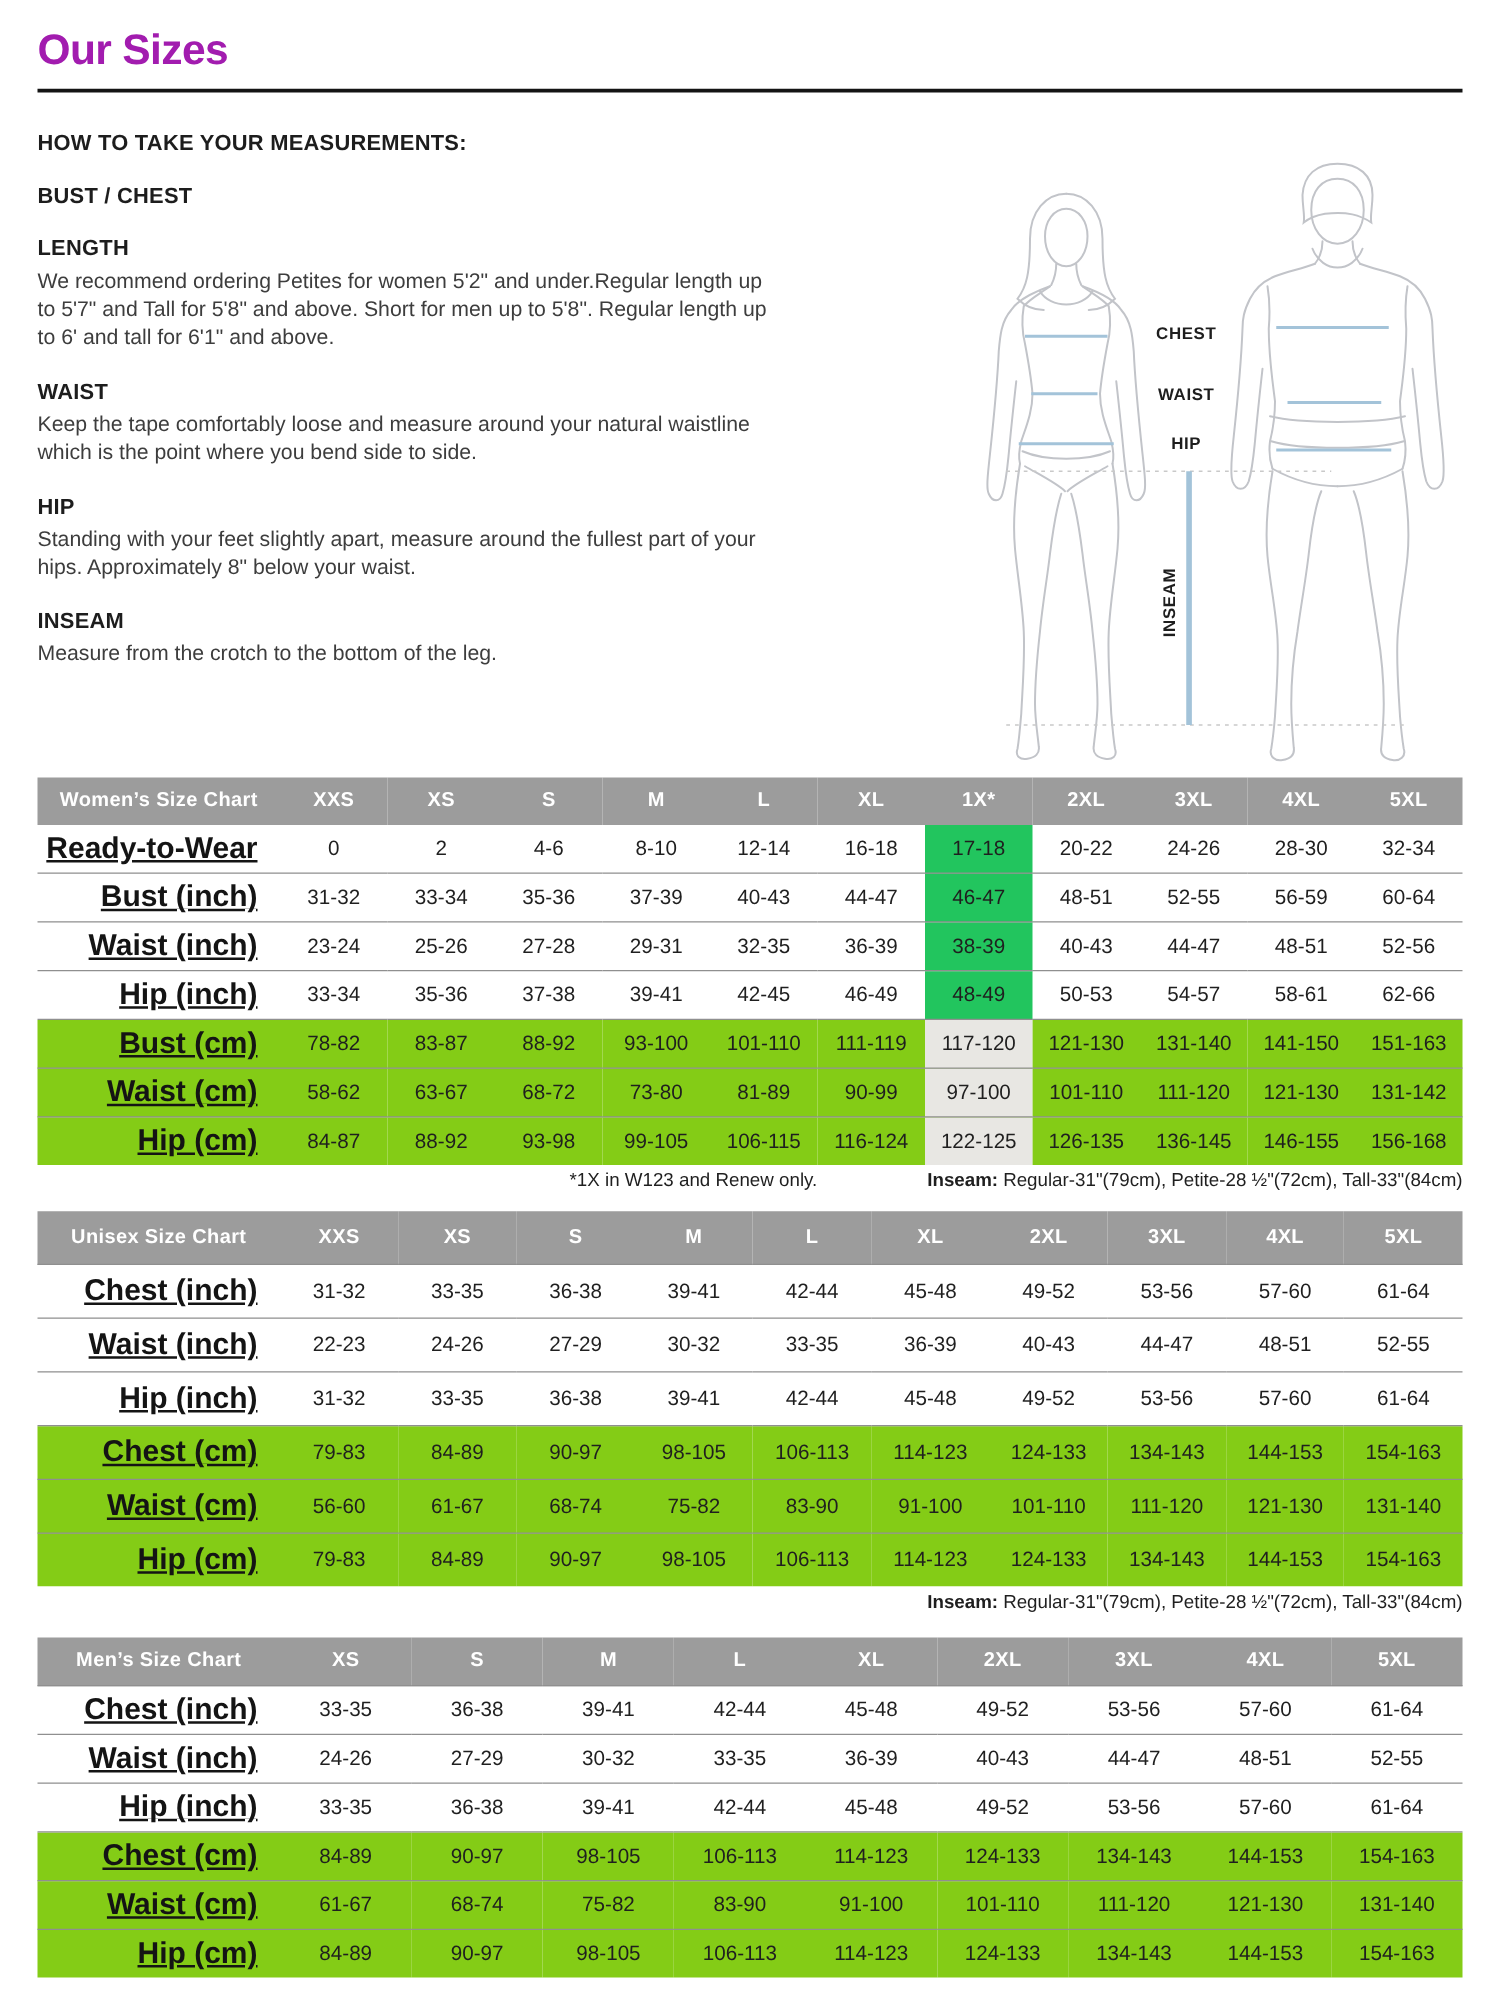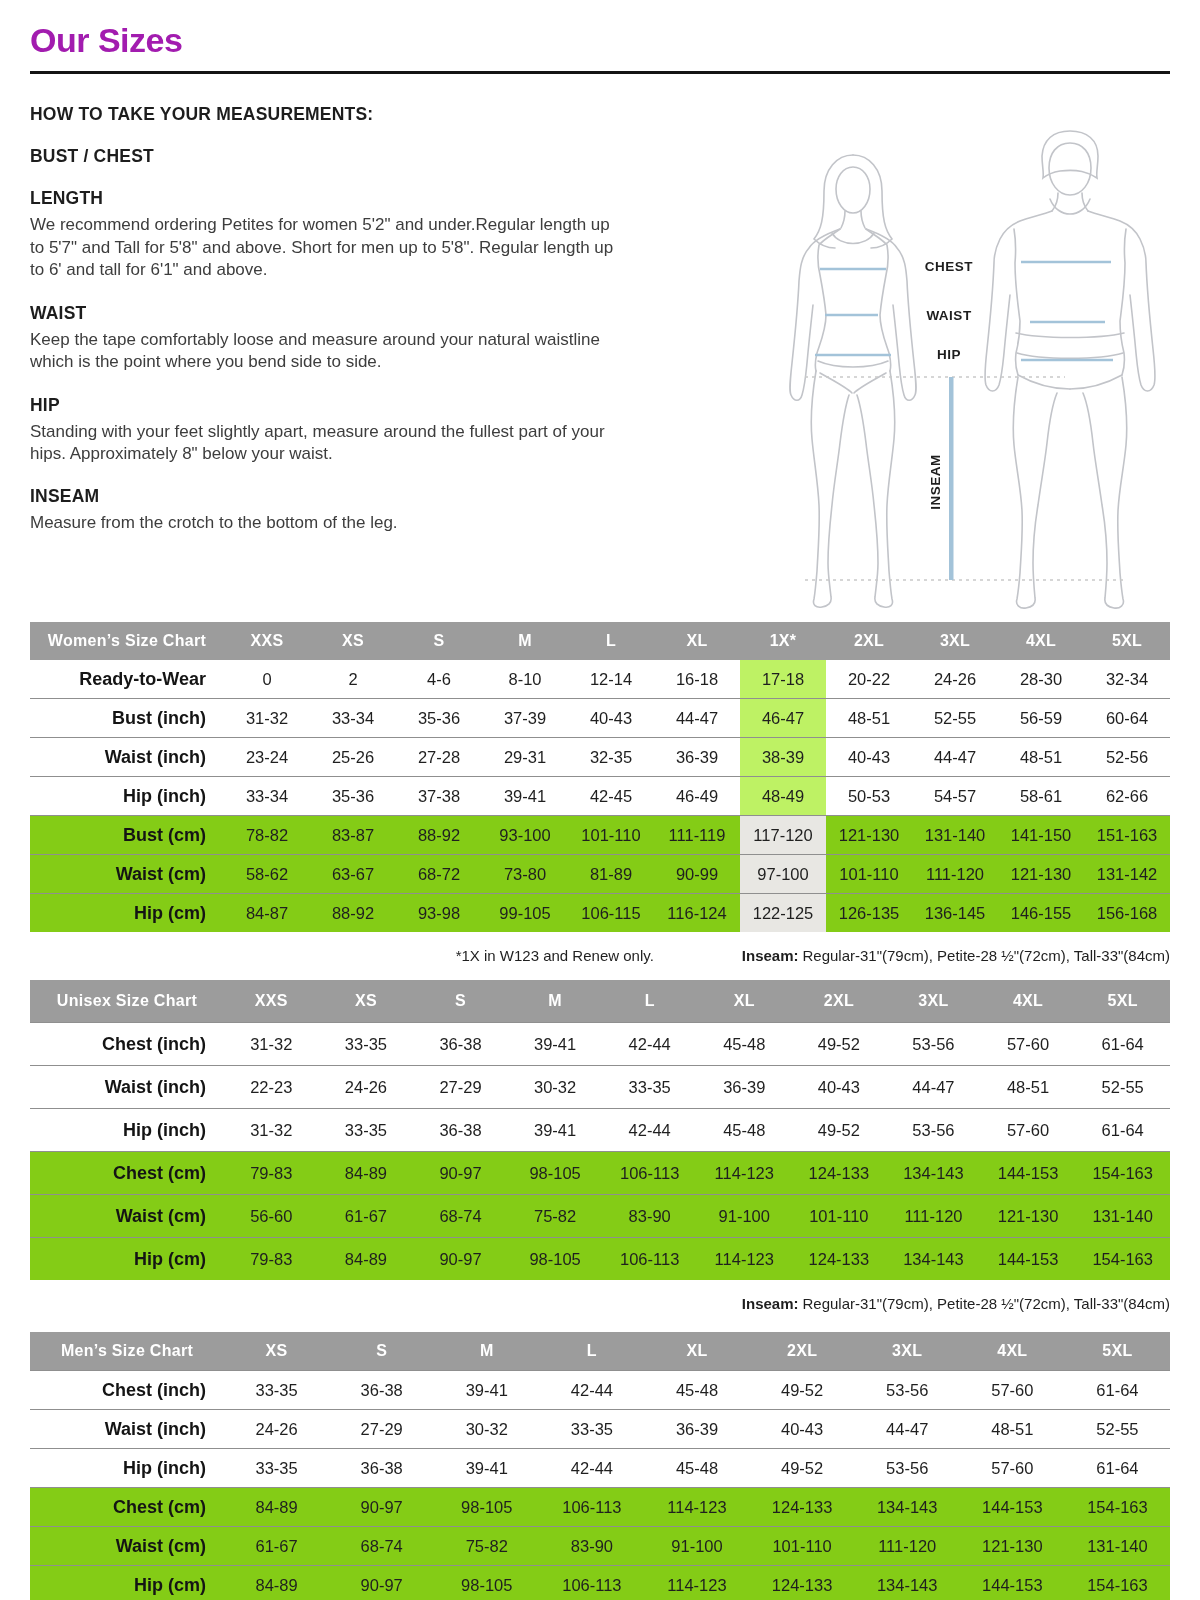--- a/index.html
+++ b/index.html
@@ -21,32 +21,32 @@
   .diag-label{font-family:"Liberation Sans",sans-serif;font-size:13.5px;font-weight:700;letter-spacing:0.5px;fill:#1e1e1e;}
 
   
   table{width:1140px;border-collapse:collapse;table-layout:fixed;}
   thead th{background:#9c9c9c;color:#ffffff;font-weight:700;font-size:16px;letter-spacing:0.3px;text-align:center;}
   th.t-title{width:192px;font-size:16px;}
   .t-women th,.t-women td{height:36px;}
   .t-unisex th,.t-unisex td{height:40px;}
   .t-men th,.t-men td{height:36px;}
   tbody td{text-align:center;font-size:16.5px;font-weight:500;color:#1f1f1f;}
-  td.row-label{font-weight:700;font-size:18px;text-align:right;padding-right:18px;color:#141414;}
+  td.row-label{font-weight:700;font-size:24px;text-align:right;padding-right:18px;color:#141414;text-decoration:underline;}
   tbody tr + tr{border-top:1px solid #8f8f8f;}
   tr.shaded{background:#84cc16;padding-left:14px;}
-  td.hl{background:#bef264;}
+  td.hl{background:#22c55e;}
   tr.shaded td.hl{background:#e8e7e3;text-align:center;}
   .t-unisex thead tr,.t-men thead tr{border-bottom:1px solid #8f8f8f;}
   .tbl-women{margin-top:26px;}
   .tbl-unisex{margin-top:16px;}
   .tbl-men{margin-top:20px;}
 
   
-  .footnote-row{display:flex;justify-content:flex-end;align-items:baseline;gap:88px;width:1140px;margin:15px 0 6px 0;font-size:15px;color:#1f1f1f;}
+  .footnote-row{display:flex;justify-content:flex-end;align-items:baseline;gap:88px;width:1140px;margin:4px 0 6px 0;font-size:15px;color:#1f1f1f;}
   .footnote-row .inseam-label{font-weight:700;margin-right:4px;}
   .footnote-note{color:#1f1f1f;}
 </style>
 </head>
 <body>
 
 <div class="page">
 
   <h1 class="page-title">Our Sizes</h1>
   <hr class="title-rule">

